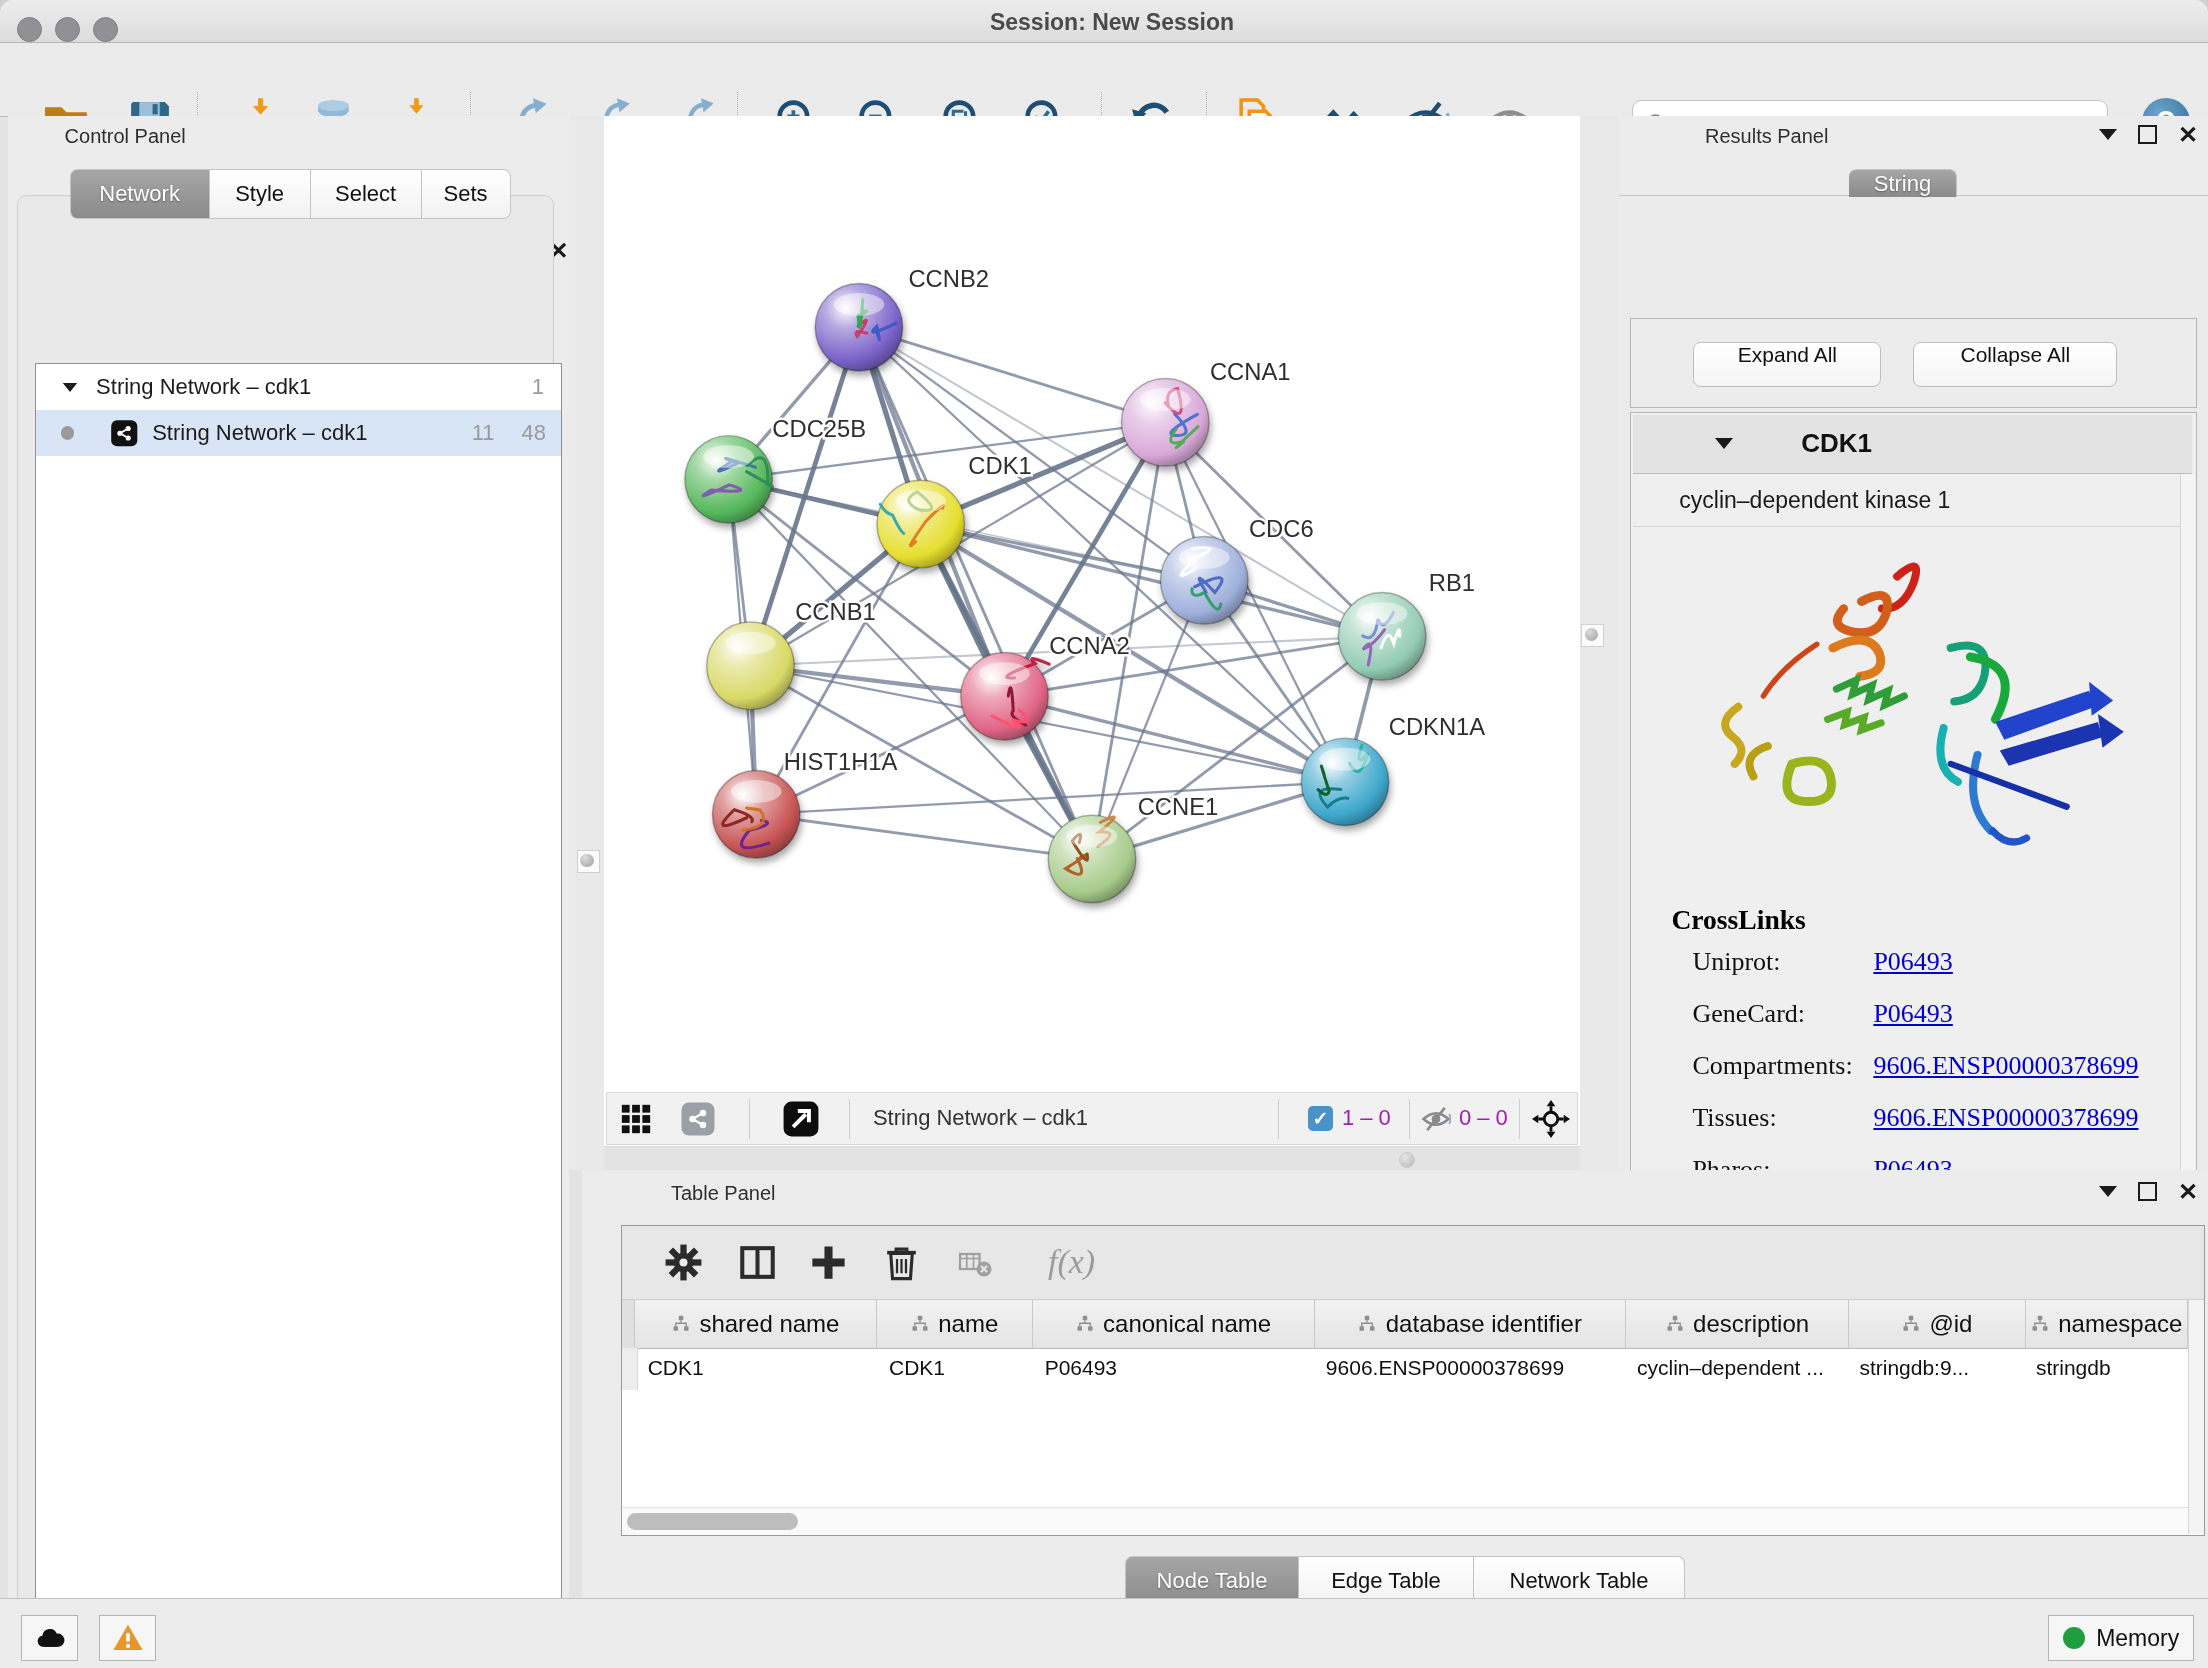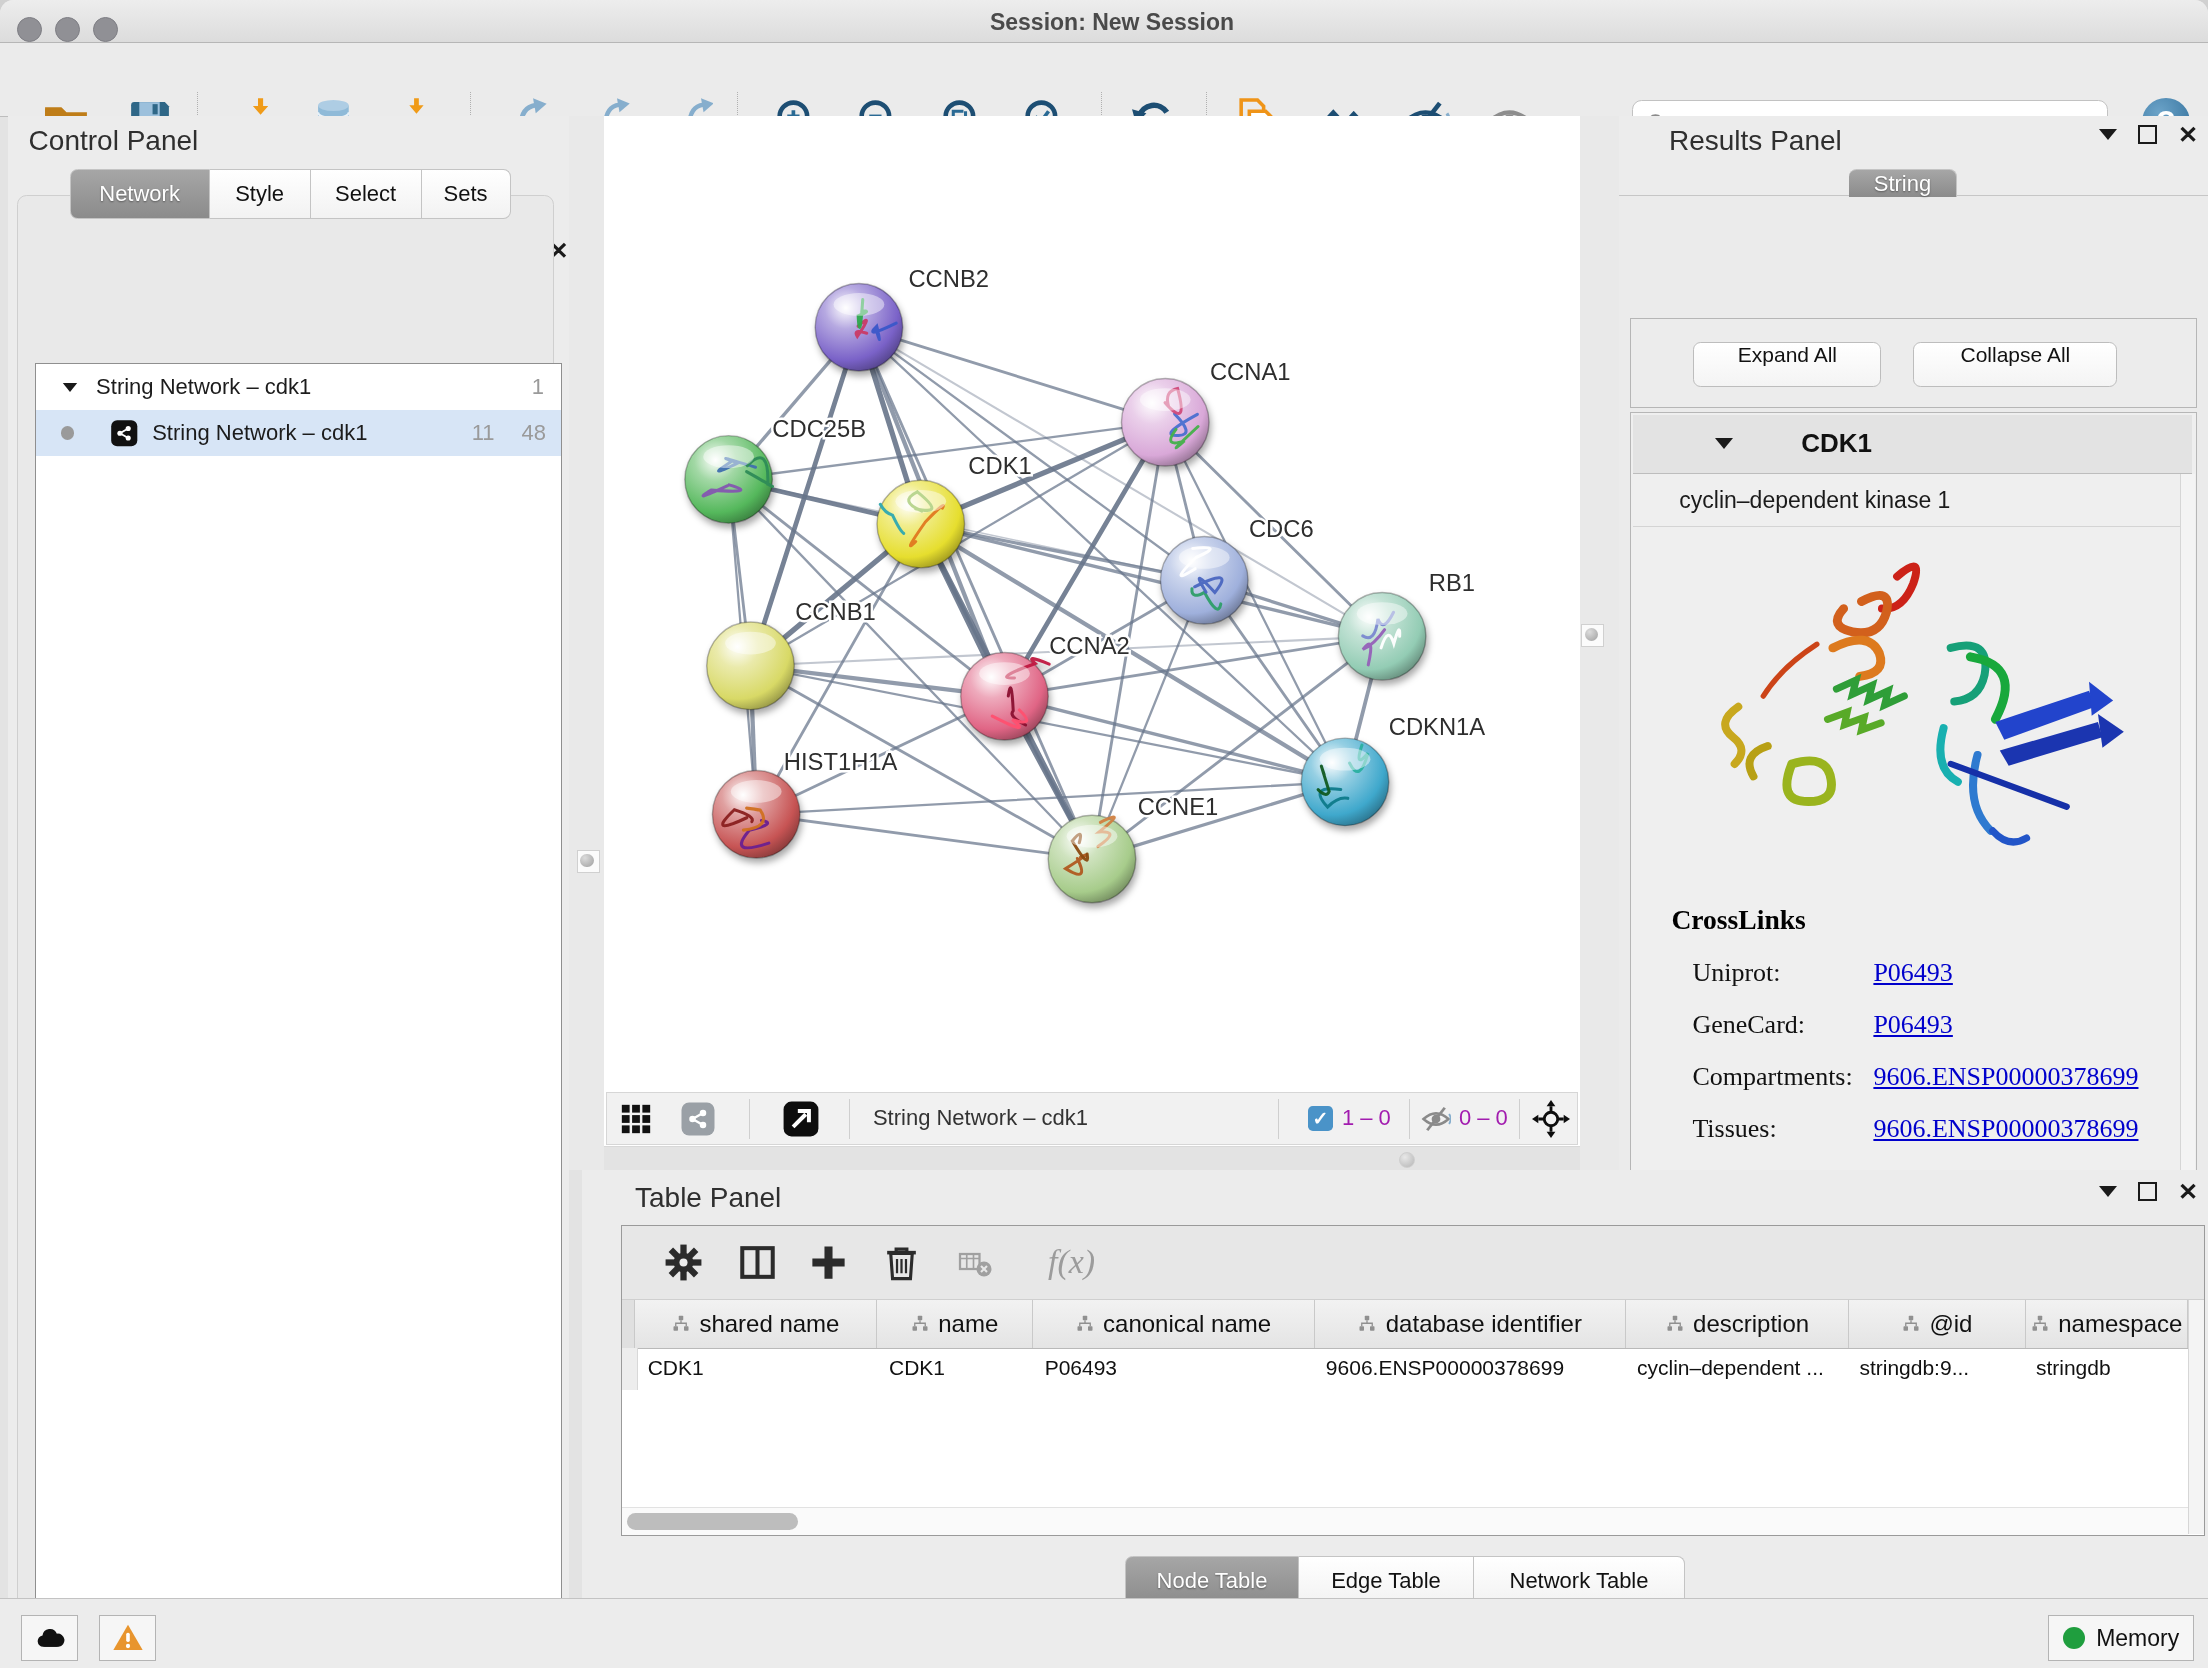--- a/index.html
+++ b/index.html
@@ -11,21 +11,21 @@
   #wtitle{position:absolute;top:8.6px;left:8px;width:100%;text-align:center;font-size:23px;color:#4a4a4a;font-weight:bold;}
   
   #toolbar{position:absolute;left:0;top:43px;width:100%;height:73px;background:#ebebeb;border-bottom:1px solid #bdbdbd;}
   .ti{position:absolute;top:54px;width:49px;height:49px;}
   .tsep{position:absolute;top:49px;height:59px;border-left:1.9px dotted #b0b0b0;width:0;}
   #searchbox{position:absolute;left:1632px;top:57px;width:474px;height:44px;background:#fff;border:1px solid #c2c2c2;border-radius:9.5px;}
   #searchbox svg{position:absolute;left:9.5px;top:8.6px;}
   #searchbox input{position:absolute;left:44px;top:3.8px;width:418px;height:34px;border:none;outline:none;font-size:21px;background:transparent;}
   #helpbtn{position:absolute;left:2142px;top:55px;width:48px;height:48px;border-radius:50%;background:radial-gradient(circle at 35% 30%,#6ba3c8,#2f6c98);color:#fff;font-size:32px;font-weight:bold;text-align:center;line-height:48px;}
   
-  .ptitle{font-size:28px;color:#2f2f2f;}
+  .ptitle{font-size:20px;color:#2f2f2f;margin-left:36px;}
   .ptrio{position:absolute;top:125px;display:flex;align-items:center;gap:21px;}
   .tri-dn{width:0;height:0;border-left:9.5px solid transparent;border-right:9.5px solid transparent;border-top:11.4px solid #1a1a1a;}
   .sqico{width:15px;height:15px;border:2.4px solid #1a1a1a;}
   .xico{font-size:24px;font-weight:bold;color:#1a1a1a;line-height:19px;}
   .tabbtn{height:48px;line-height:48px;text-align:center;font-size:22px;color:#111;background:linear-gradient(#ffffff,#f2f2f2);border:1px solid #c4c4c4;border-left:none;}
   .tabbtn.first{border-left:1px solid #c4c4c4;border-radius:7.6px 0 0 7.6px;}
   .tabbtn.last{border-radius:0 7.6px 7.6px 0;}
   .tabbtn.sel{background:linear-gradient(#a6a6a6,#8b8b8b);color:#fff;text-shadow:0 1px 1.9px rgba(0,0,0,.4);}
   
   #cpanel{position:absolute;left:7.6px;top:116px;width:561px;height:1482px;background:#ececec;}
@@ -55,21 +55,21 @@
   #rp-tab{position:absolute;left:230px;top:53px;width:107px;z-index:3;height:27px;line-height:27px;border-radius:7.6px 7.6px 0 0;border-bottom:none;}
   #rp-btnbox{position:absolute;left:11.4px;top:122px;width:565px;height:88px;border:1px solid #b6b6b6;background:#ececec;}
   .rbtn{position:absolute;top:23px;height:43px;background:linear-gradient(#ffffff,#f4f4f4);border:1px solid #bdbdbd;border-radius:7.6px;font-size:21px;color:#111;text-align:center;}
   #rp-content{position:absolute;left:11.4px;top:216px;width:565px;height:819px;border:1px solid #b6b6b6;background:#efefef;}
   #rp-entryhdr{position:absolute;left:1.9px;top:1.9px;width:559px;height:58px;background:#e3e3e3;border-bottom:1px solid #bdbdbd;display:flex;align-items:center;}
   #rp-entryname{font-size:26px;font-weight:bold;color:#111;}
   #rp-desc{position:absolute;left:1.9px;top:61px;width:559px;height:53px;border-bottom:1px solid #d4d4d4;font-size:23px;color:#1a1a1a;display:flex;align-items:center;padding-left:46px;box-sizing:border-box;}
   #rp-protein{position:absolute;left:46px;top:126px;}
   #rp-serif{position:absolute;left:0;top:491px;width:559px;font-family:"Liberation Serif",serif;}
   #xl-title{font-size:27.6px;font-weight:bold;color:#000;margin-left:40px;}
-  .xlrow{height:52px;display:flex;align-items:flex-end;margin-left:61px;font-size:26px;color:#111;}
+  .xlrow{height:52px;display:flex;align-items:center;margin-left:61px;font-size:26px;color:#111;}
   .xlrow .lbl{width:181px;}
   .xlrow a{color:#0000cc;text-decoration:underline;}
   #rp-scroll{position:absolute;right:1.9px;top:61px;width:13.3px;height:754px;background:#f4f4f4;border-left:1px solid #d6d6d6;}
   
   #tpanel{position:absolute;left:582px;top:1170px;width:1626px;height:428px;background:#ececec;}
   #tp-box{position:absolute;left:39px;top:55px;width:1582px;height:309px;background:#fff;border:1px solid #9a9a9a;}
   #tp-tools{position:absolute;left:0;top:0;width:100%;height:73px;background:#e7e7e7;border-bottom:1px solid #cfcfcf;}
   .tpi{position:absolute;top:15px;width:43px;height:43px;color:#2b2b2b;}
   .tpi.dis{color:#a0a0a0;}
   #fx{position:absolute;left:426px;top:17px;font-family:"Liberation Serif",serif;font-style:italic;font-size:34px;color:#9c9c9c;}

